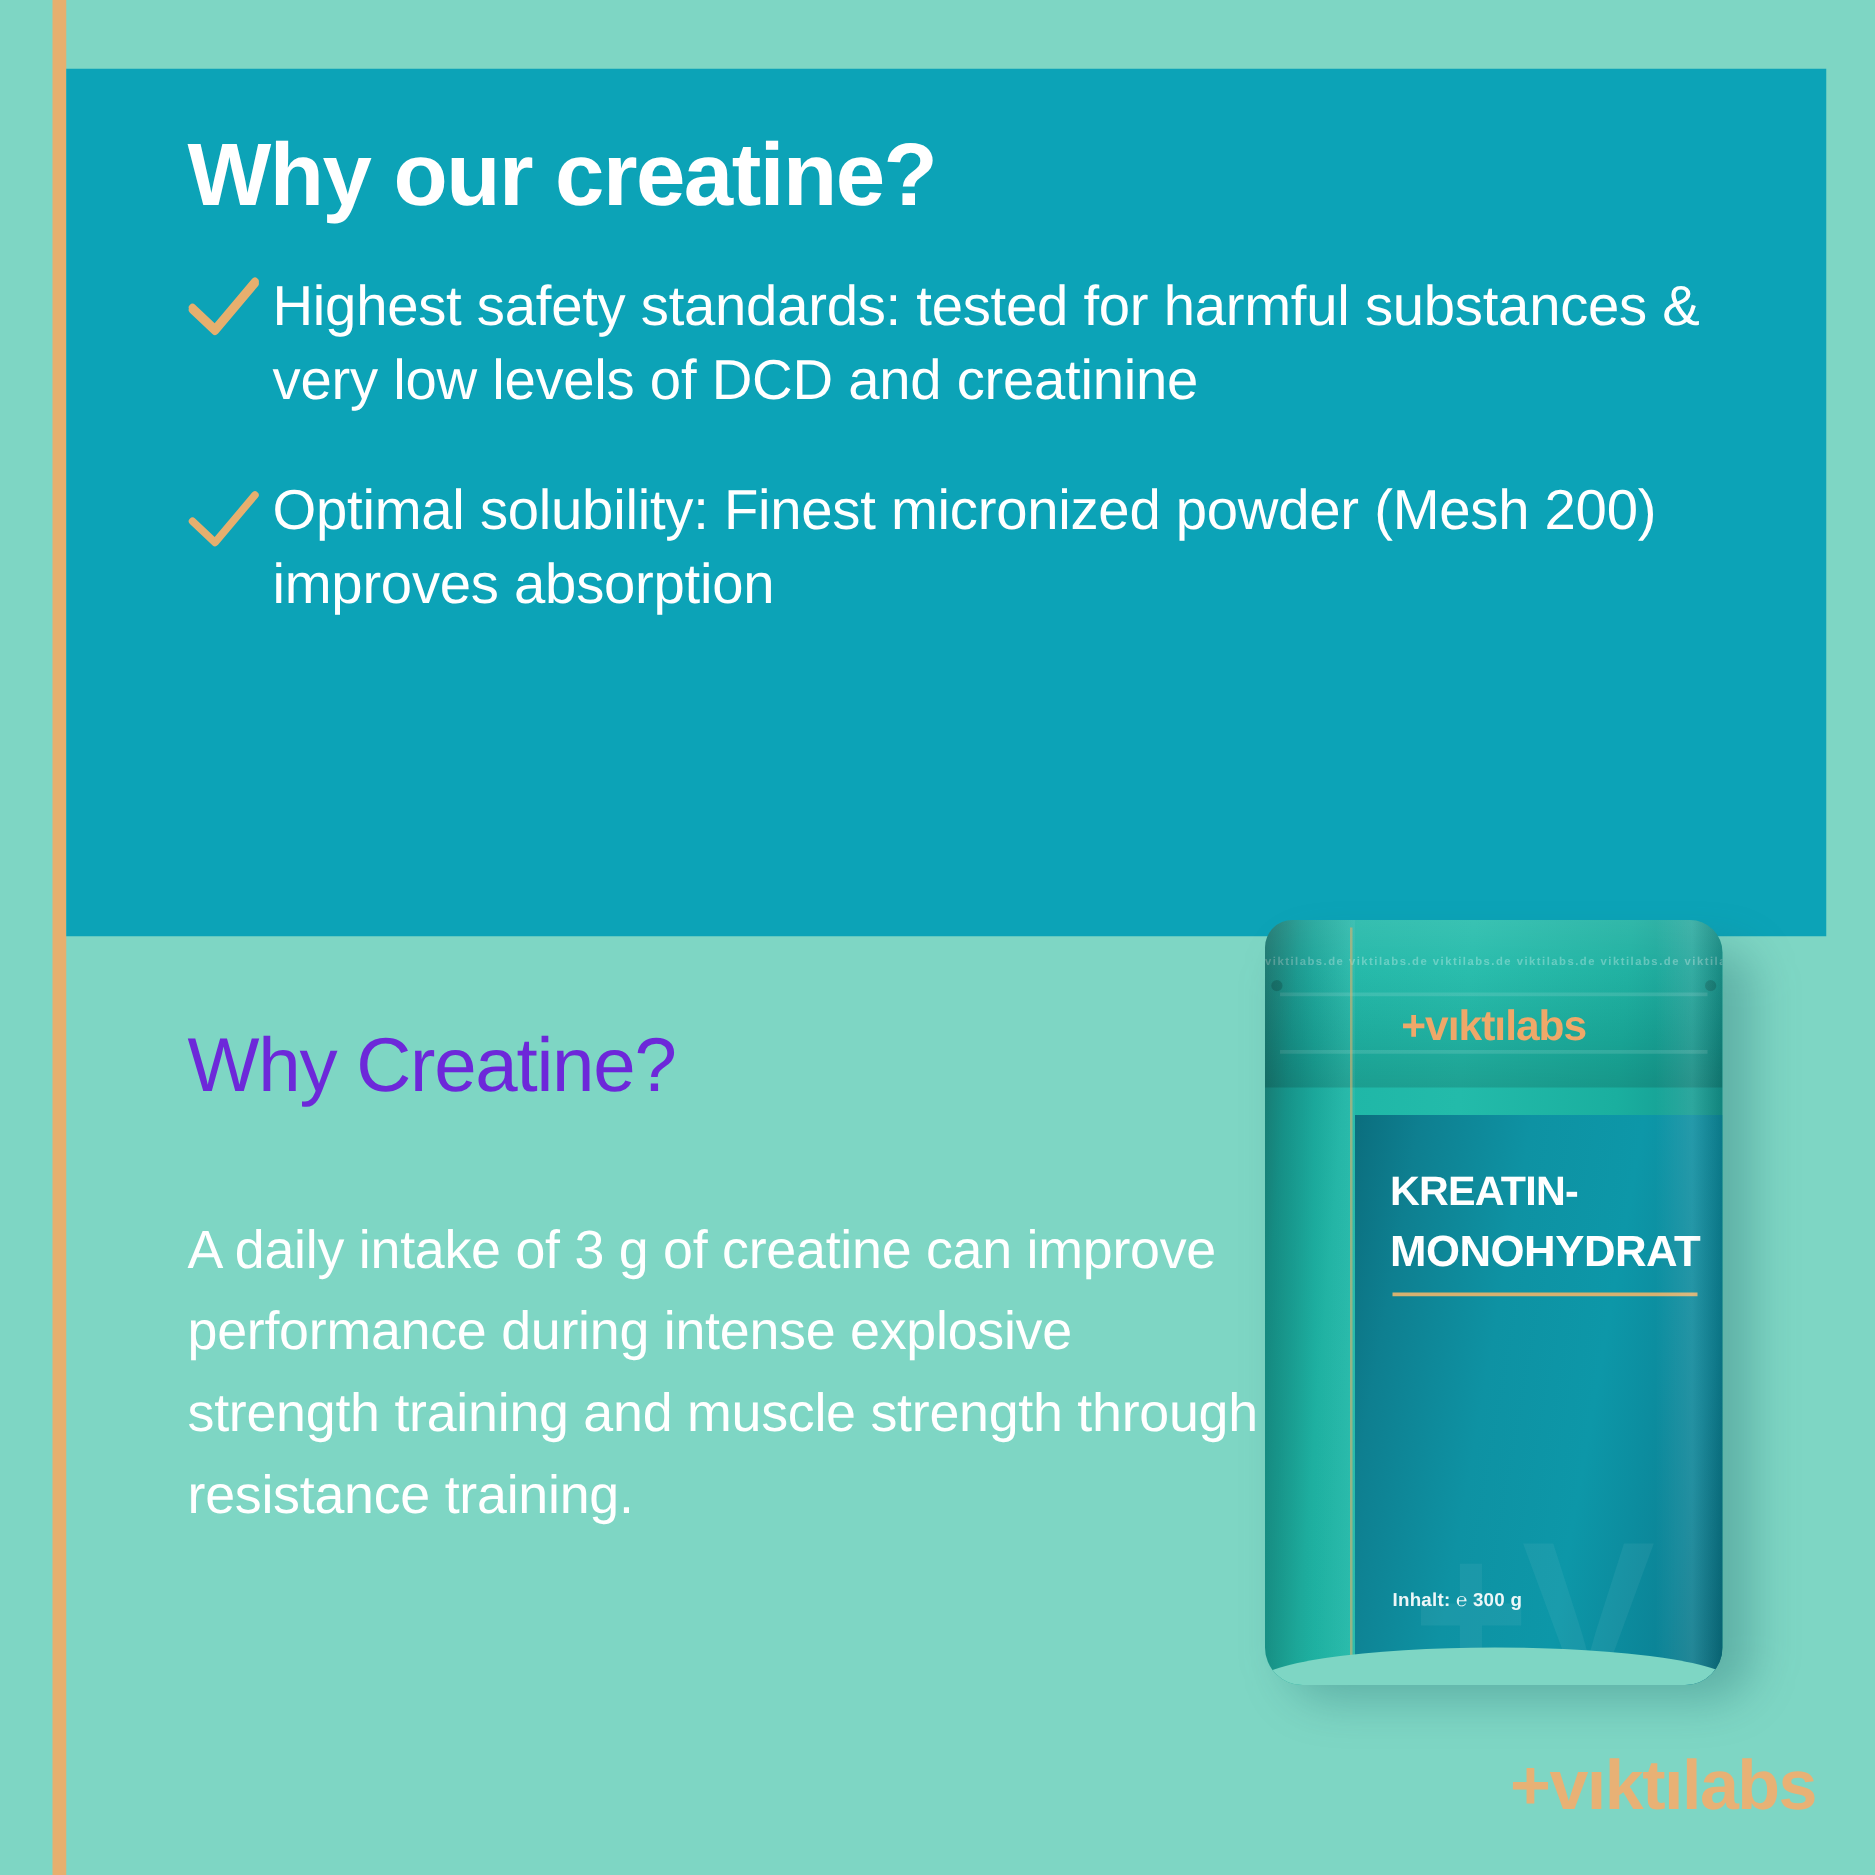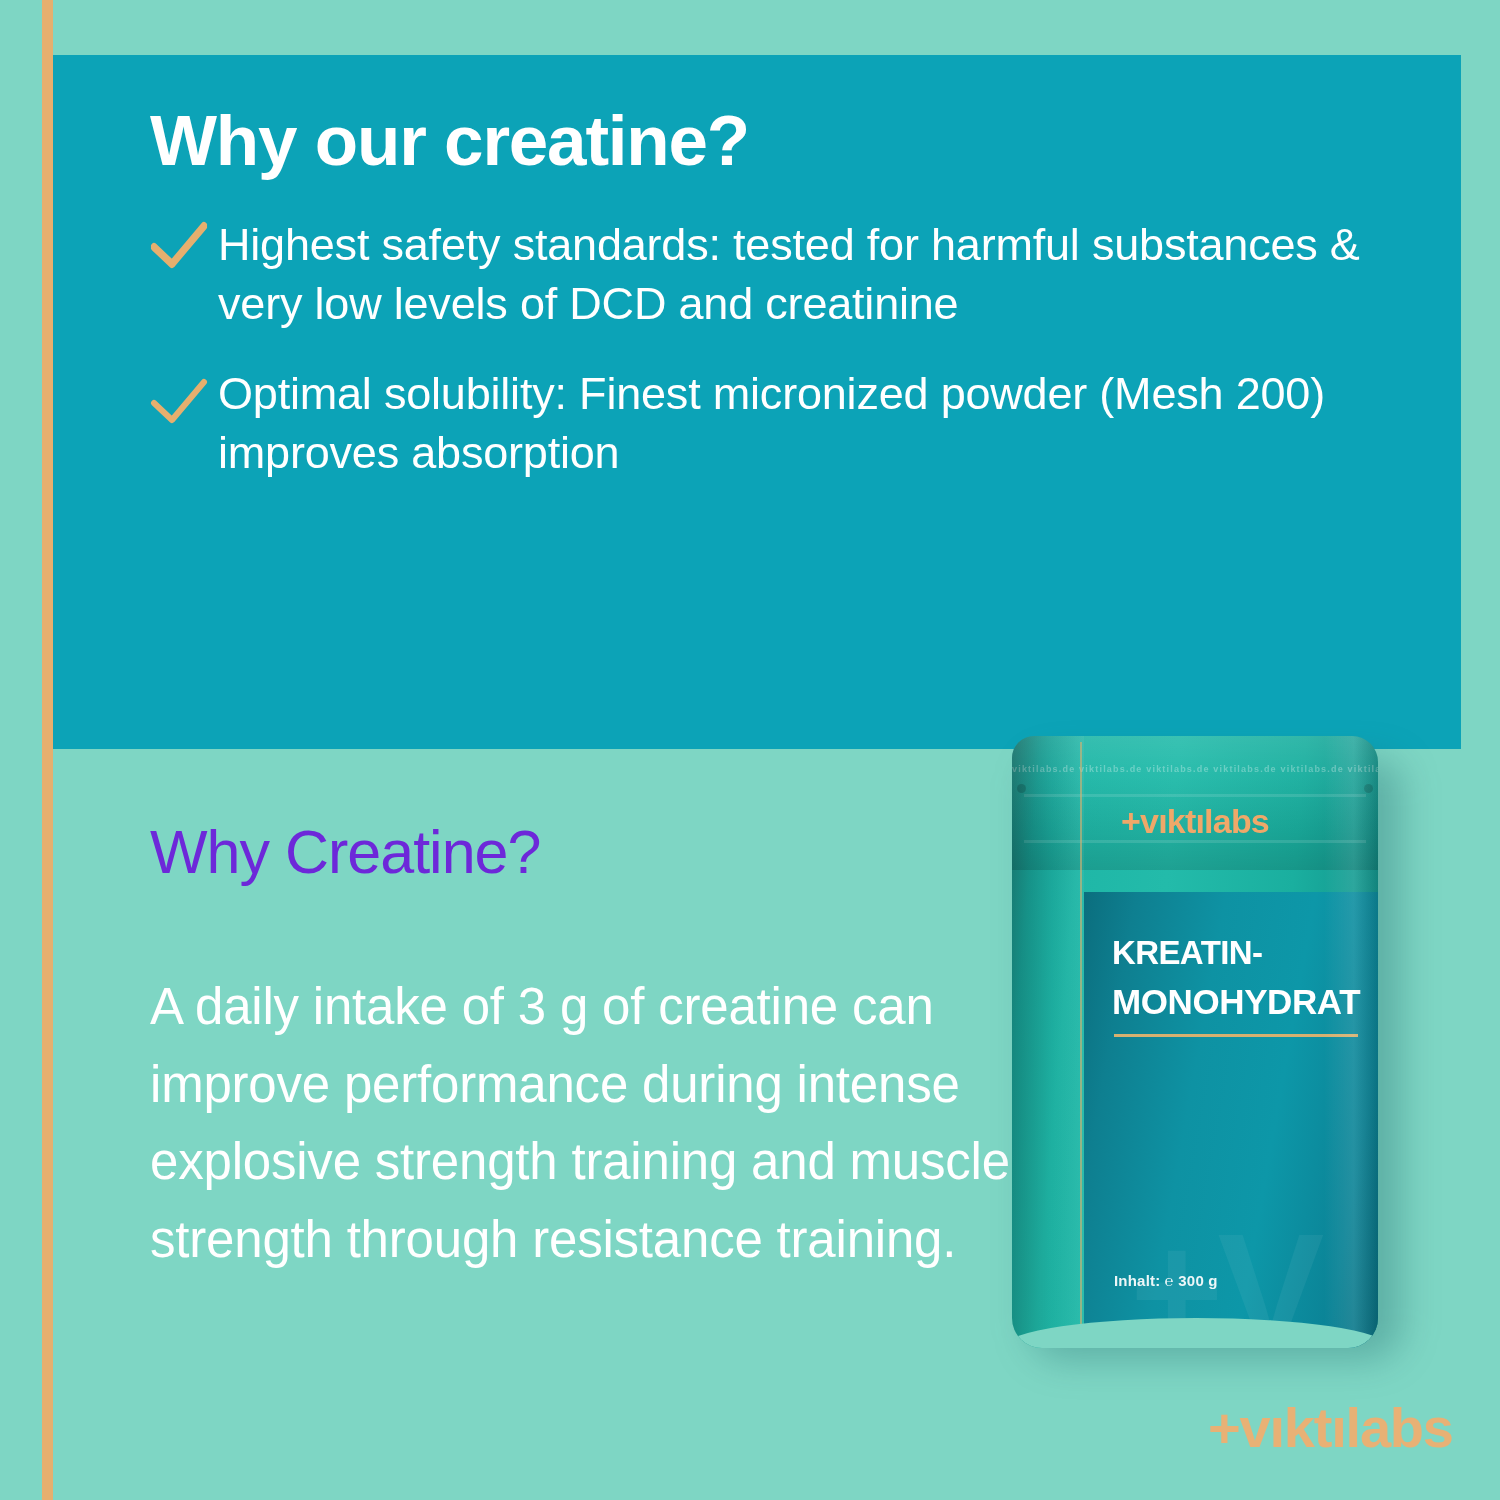--- a/index.html
+++ b/index.html
@@ -71,21 +71,21 @@
     display: block;
     padding-left: 120px;
     color: #ffffff;
     font-size: 45px;
     line-height: 1.32;
     font-weight: 400;
     letter-spacing: -0.2px;
   }
   .bullet.b1 { margin-top: 0px; }
   .bullet.b2 { }
-  .bullet.b3 { margin-top: 30px; }
+  .bullet.b3 { margin-top: 44px; }
 
   .check-icon {
     position: absolute;
     left: 52px;
     top: 8px;
     width: 58px;
     height: 48px;
   }
   .bullet.b2 .check-icon { top: 6px; }
   .bullet.b3 .check-icon { top: 14px; }
@@ -100,21 +100,21 @@
     color: #6d28d9;
     letter-spacing: -1px;
     line-height: 1;
     white-space: nowrap;
   }
   .body-copy {
     position: absolute;
     left: 150px;
     top: 968px;
     width: 860px;
-    font-size: 51px;
+    font-size: 43px;
     line-height: 1.52;
     color: #ffffff;
     font-weight: 400;
     letter-spacing: -0.2px;
   }
 
   
   .brand-lockup {
     position: absolute;
     left: 1208px;

